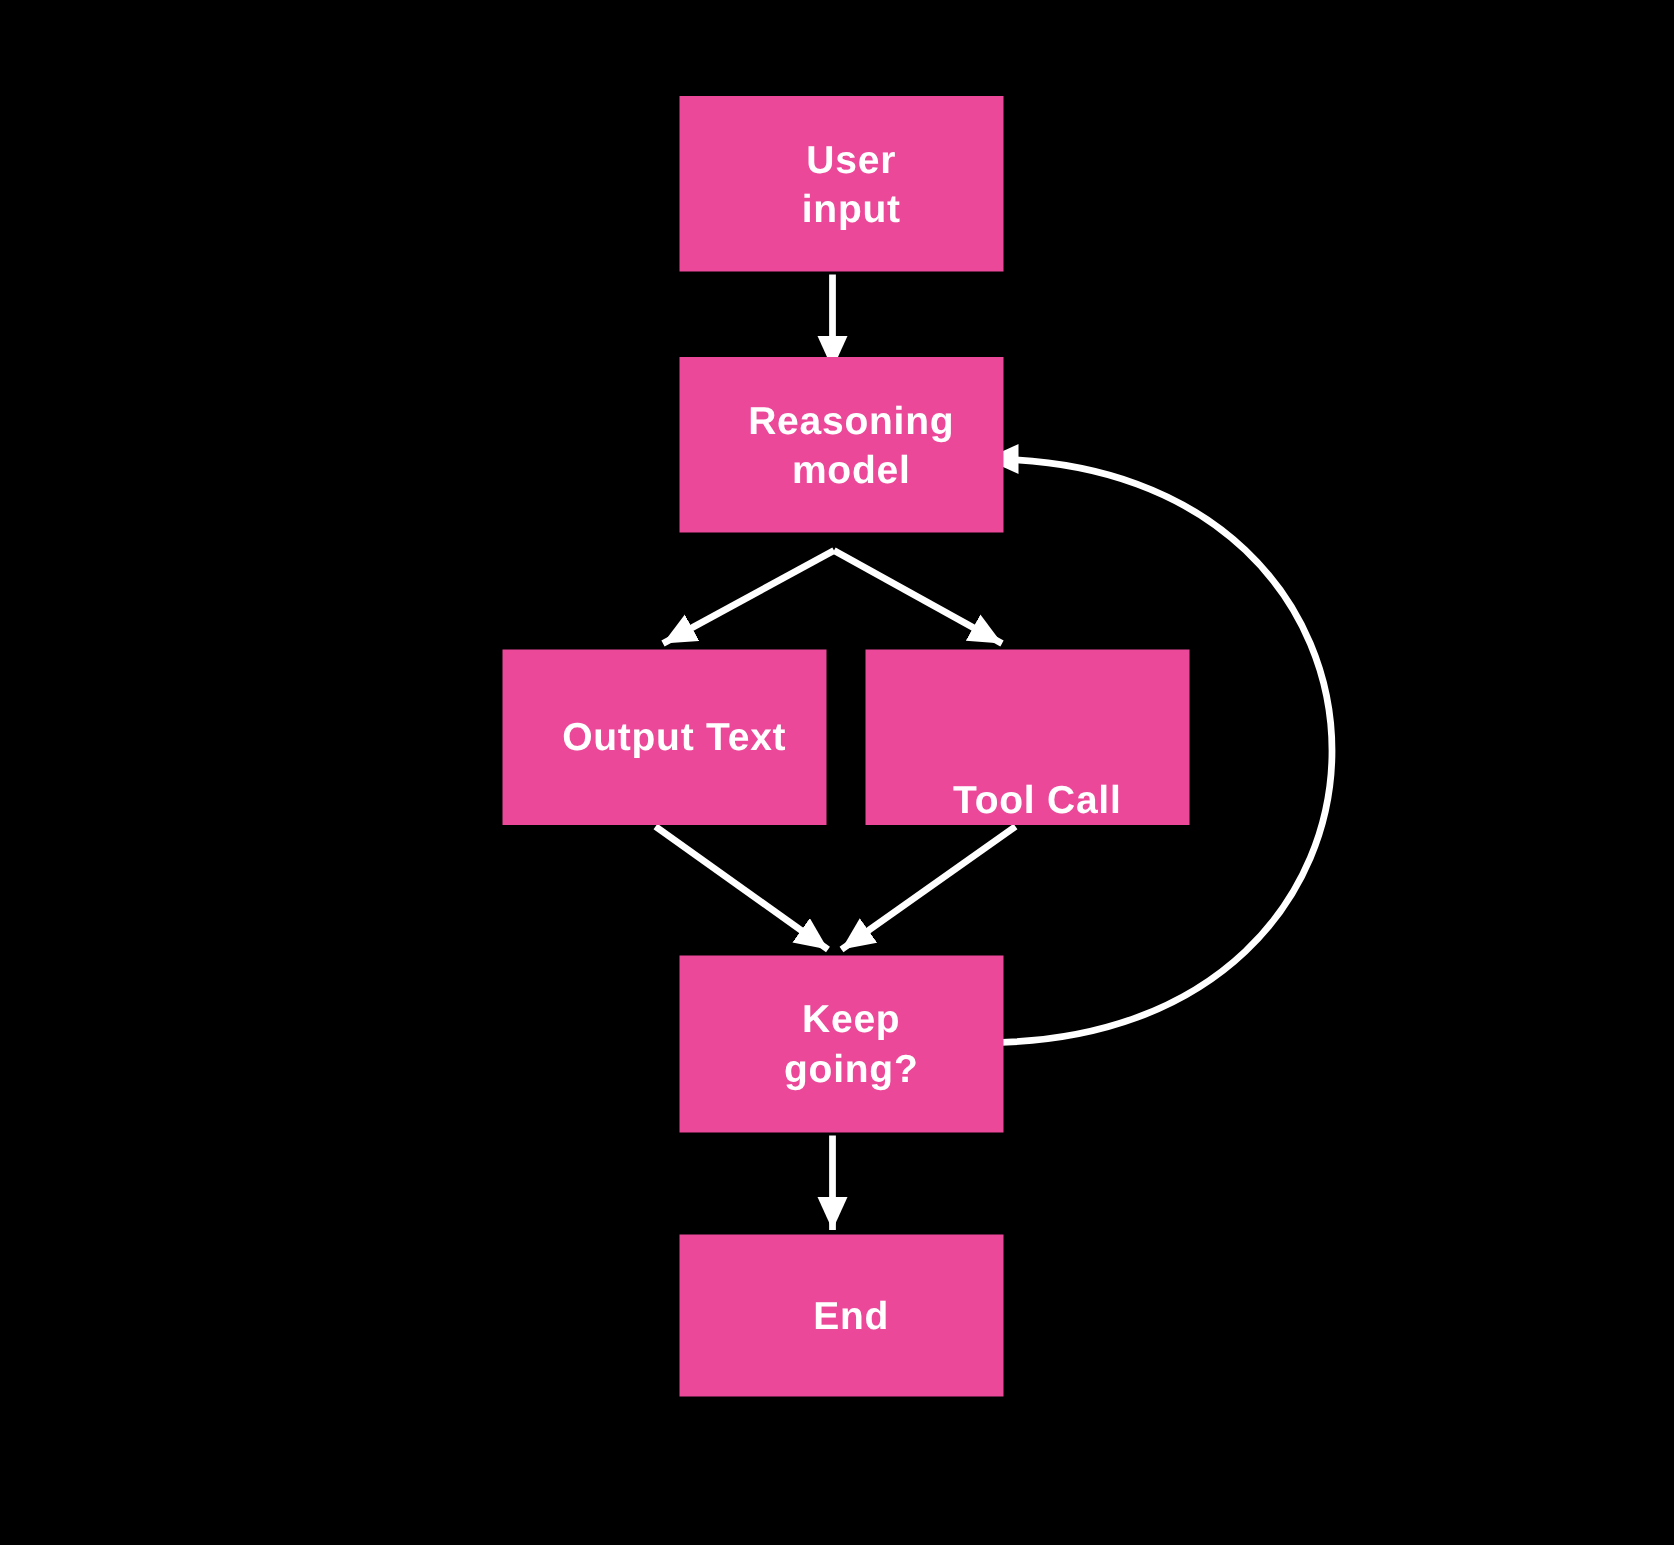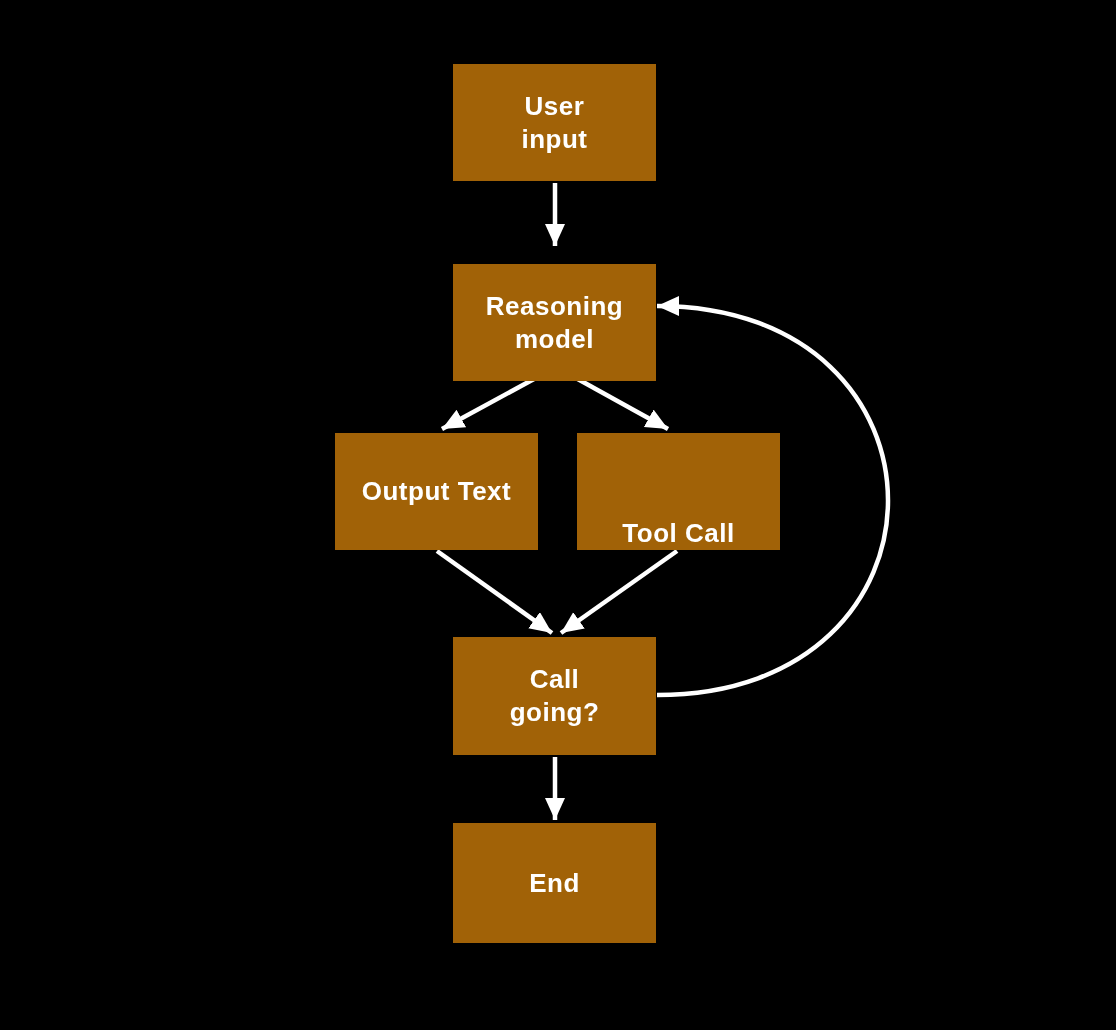--- a/index.html
+++ b/index.html
@@ -19,38 +19,39 @@
     position: absolute;
     left: 0;
     top: 0;
     width: 1116px;
     height: 1030px;
   }
   .node {
     position: absolute;
     width: 203px;
     height: 117px;
-    background: #a16207;
+    background: #ec4899;
     color: #ffffff;
     display: flex;
     align-items: center;
     justify-content: center;
     text-align: center;
     font-weight: bold;
     font-size: 26px;
     line-height: 33px;
     white-space: pre-line;
     letter-spacing: 0.5px;
+    padding-left: 13px;
   }
   .node-user-input      { left: 453px; top: 64px;  }
-  .node-reasoning-model { left: 453px; top: 264px; }
+  .node-reasoning-model { left: 453px; top: 238px; }
   .node-output-text     { left: 335px; top: 433px; text-align: center; }
   .node-tool-call       { left: 577px; top: 433px; align-items: flex-end; }
   .node-keep-going      { left: 453px; top: 637px; height: 118px; }
-  .node-end             { left: 453px; top: 823px; height: 120px; }
+  .node-end             { left: 453px; top: 823px; height: 108px; }
   .edge {
     stroke: #ffffff;
     stroke-width: 4.5px;
     fill: none;
   }
 </style>
 </head>
 <body>
 
 <div id="canvas">
@@ -83,21 +84,21 @@
 
   <div class="node node-output-text">
     <span>Output Text</span>
   </div>
 
   <div class="node node-tool-call">
     <span>Tool Call</span>
   </div>
 
   <div class="node node-keep-going">
-    <span>Call
+    <span>Keep
 going?</span>
   </div>
 
   <div class="node node-end">
     <span>End</span>
   </div>
 
 </div>
 
 </body></html>

